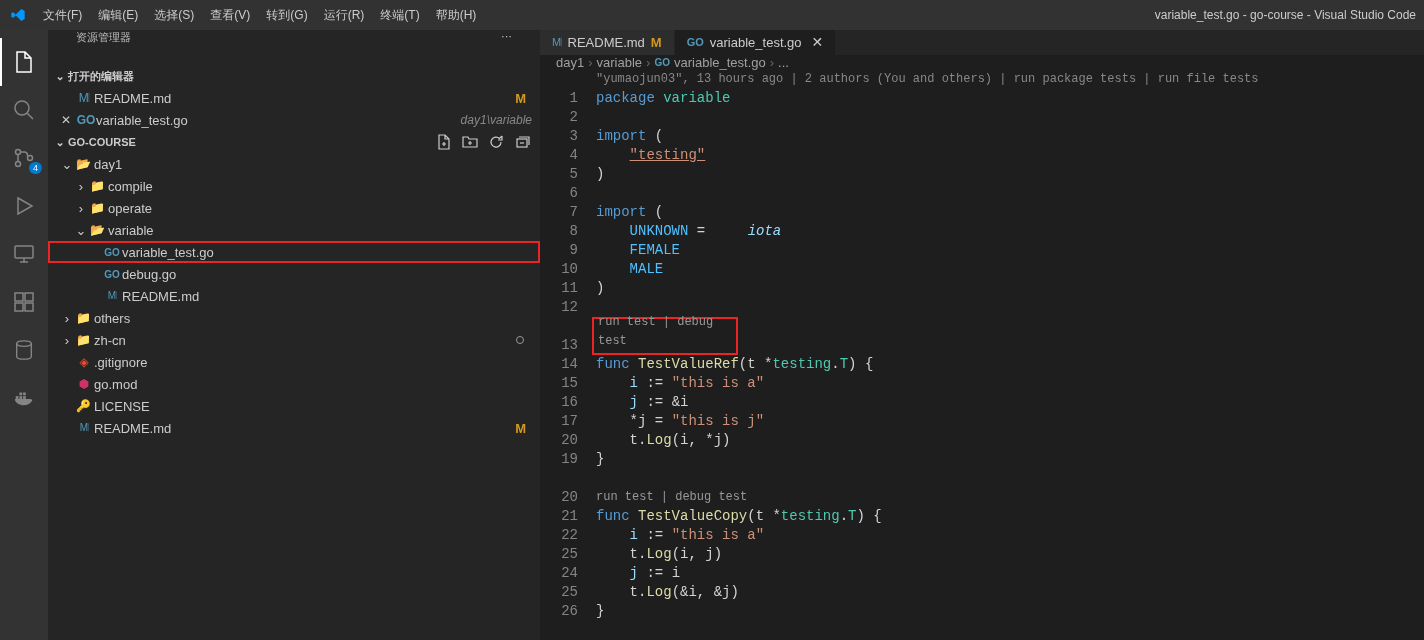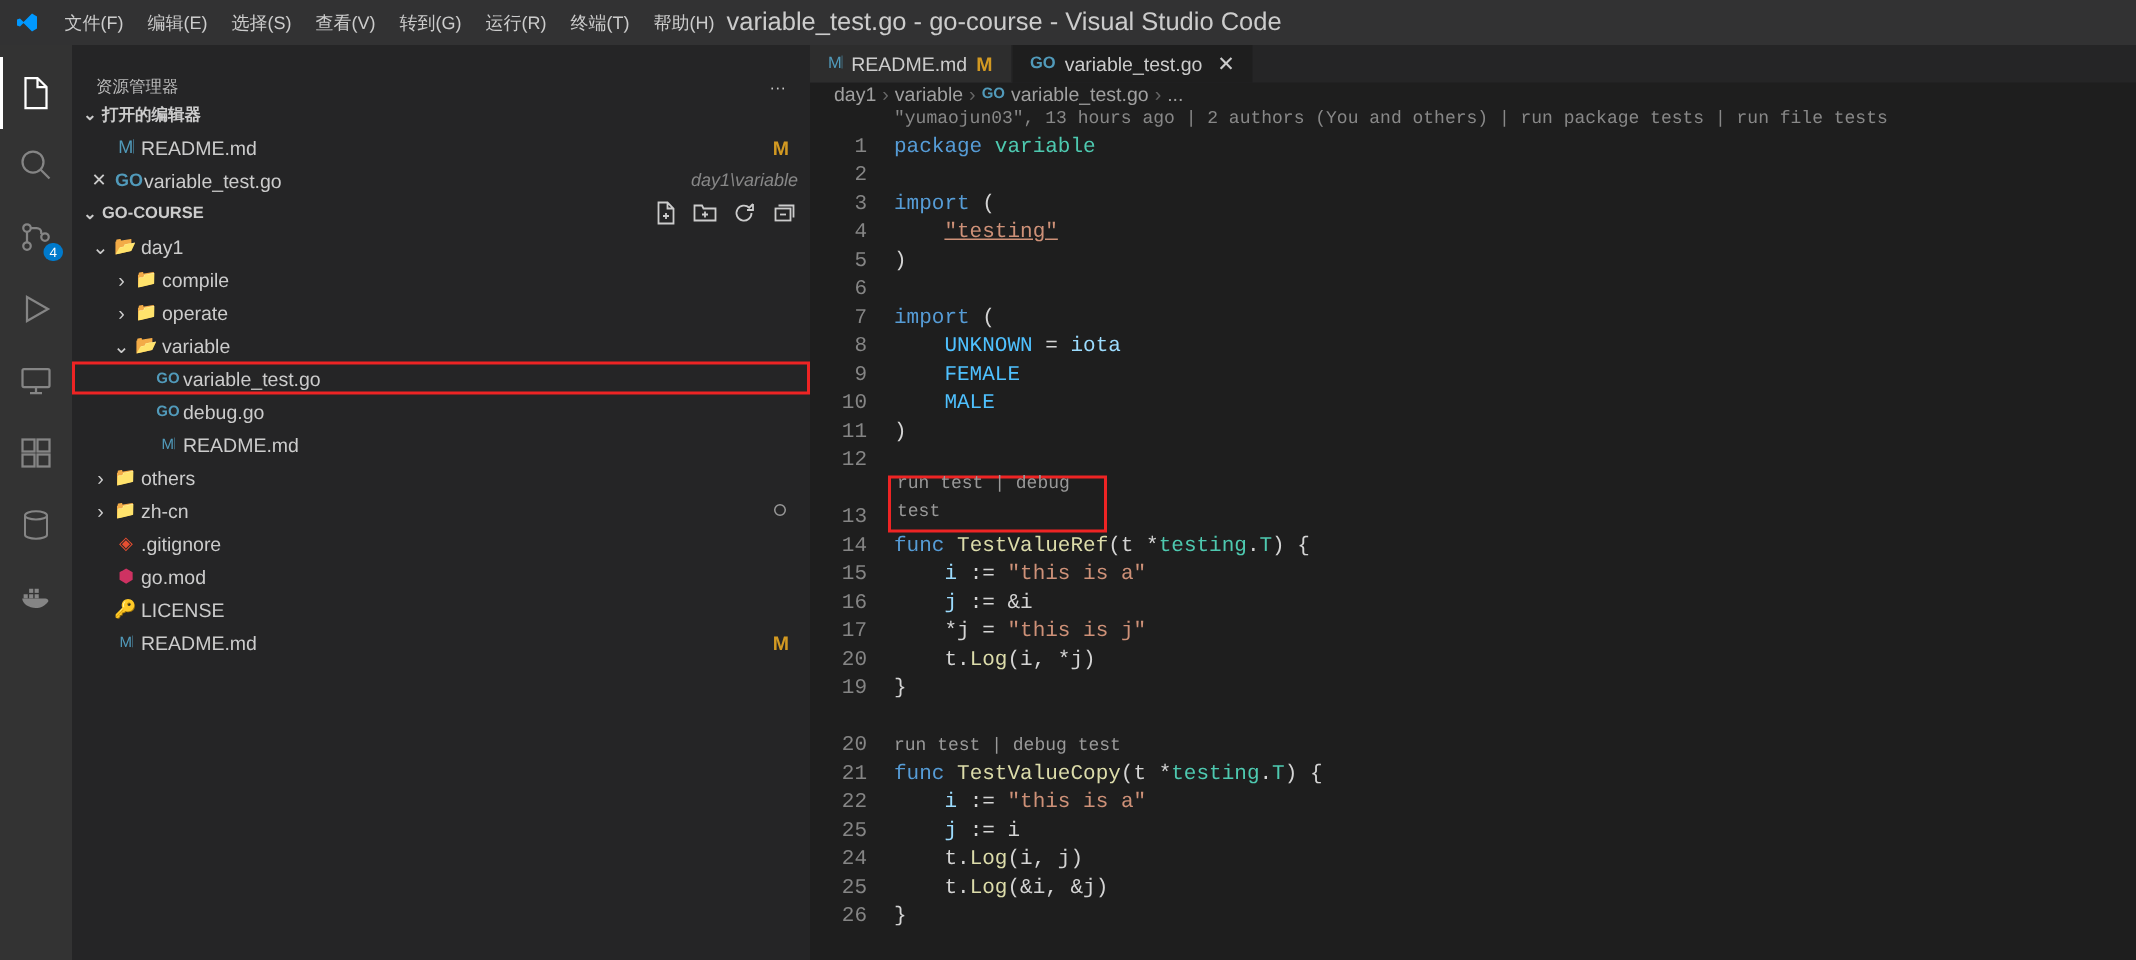--- a/index.html
+++ b/index.html
@@ -28,23 +28,23 @@
 .titlebar .menu-item {
   padding: 0 8px;
   height: 30px;
   display: flex;
   align-items: center;
   font-size: 12px;
   cursor: pointer;
 }
 .titlebar .title-text {
   flex: 1;
-  text-align: left;
+  text-align: right;
   padding-right: 8px;
-  font-size: 17px;
+  font-size: 12px;
   color: #cccccc;
 }
 .main {
   display: flex;
   height: calc(100% - 30px);
 }
 .activitybar {
   width: 48px;
   background: #333333;
   display: flex;
@@ -88,22 +88,22 @@
 }
 .sidebar {
   width: 492px;
   background: #252526;
   display: flex;
   flex-direction: column;
 }
 .sidebar-header {
   height: 35px;
   display: flex;
-  align-items: flex-end;
-  padding: 0 16px;
+  align-items: flex-start;
+  padding: 0 28px;
   font-size: 11px;
   color: #bbbbbb;
   justify-content: space-between;
 }
 .sidebar-header .dots { color: #cccccc; cursor: pointer; }
 .section-header {
   height: 22px;
   display: flex;
   align-items: center;
   padding-left: 4px;
@@ -191,21 +191,21 @@
 .codelines { flex:1; position: relative; }
 .codelines .line { height: 19px; white-space: pre; }
 .tok-keyword { color: #569cd6; }
 .tok-string { color: #ce9178; }
 .tok-type { color: #4ec9b0; }
 .tok-var { color: #9cdcfe; }
 .tok-func { color: #dcdcaa; }
 .tok-ident { color: #d4d4d4; }
 .tok-punc { color: #d4d4d4; }
 .tok-const { color: #4fc1ff; }
-.tok-const2 { color: #9cdcfe; }
+.tok-const2 { color: #9cdcfe; font-style: italic; margin-left: 34px;}
 .codelens { color: #999999; font-size: 12px; height: 19px; display:flex; align-items:center; }
 .codelens.box {
   border: 2px solid #ee2424;
   width: 146px;
   padding-left: 4px;
   margin-left: -4px;
   height: 38px;
   display: flex;
   align-items: flex-end;
   padding-bottom: 2px;
@@ -537,21 +537,21 @@
         <div class="line"><span class="tok-keyword">func</span> <span class="tok-func">TestValueRef</span><span class="tok-ident">(t *</span><span class="tok-type">testing</span><span class="tok-punc">.</span><span class="tok-type">T</span><span class="tok-punc">) {</span></div>
         <div class="line">    <span class="tok-var">i</span> <span class="tok-punc">:=</span> <span class="tok-string">"this is a"</span></div>
         <div class="line">    <span class="tok-var">j</span> <span class="tok-punc">:=</span> <span class="tok-ident">&amp;i</span></div>
         <div class="line">    <span class="tok-ident">*j</span> <span class="tok-punc">=</span> <span class="tok-string">"this is j"</span></div>
         <div class="line">    <span class="tok-ident">t.</span><span class="tok-func">Log</span><span class="tok-ident">(i, *j)</span></div>
         <div class="line"><span class="tok-punc">}</span></div>
         <div class="line"></div>
         <div class="codelens">run test | debug test</div>
         <div class="line"><span class="tok-keyword">func</span> <span class="tok-func">TestValueCopy</span><span class="tok-ident">(t *</span><span class="tok-type">testing</span><span class="tok-punc">.</span><span class="tok-type">T</span><span class="tok-punc">) {</span></div>
         <div class="line">    <span class="tok-var">i</span> <span class="tok-punc">:=</span> <span class="tok-string">"this is a"</span></div>
+        <div class="line">    <span class="tok-ident">t.</span><span class="tok-func">Log</span><span class="tok-ident">(i, j)</span></div>
         <div class="line">    <span class="tok-var">j</span> <span class="tok-punc">:=</span> <span class="tok-ident">i</span></div>
-        <div class="line">    <span class="tok-ident">t.</span><span class="tok-func">Log</span><span class="tok-ident">(i, j)</span></div>
         <div class="line">    <span class="tok-ident">t.</span><span class="tok-func">Log</span><span class="tok-ident">(&amp;i, &amp;j)</span></div>
         <div class="line"><span class="tok-punc">}</span></div>
         <div class="line"></div>
       </div>
     </div>
   </div>
 </div>
 
 </body></html>

